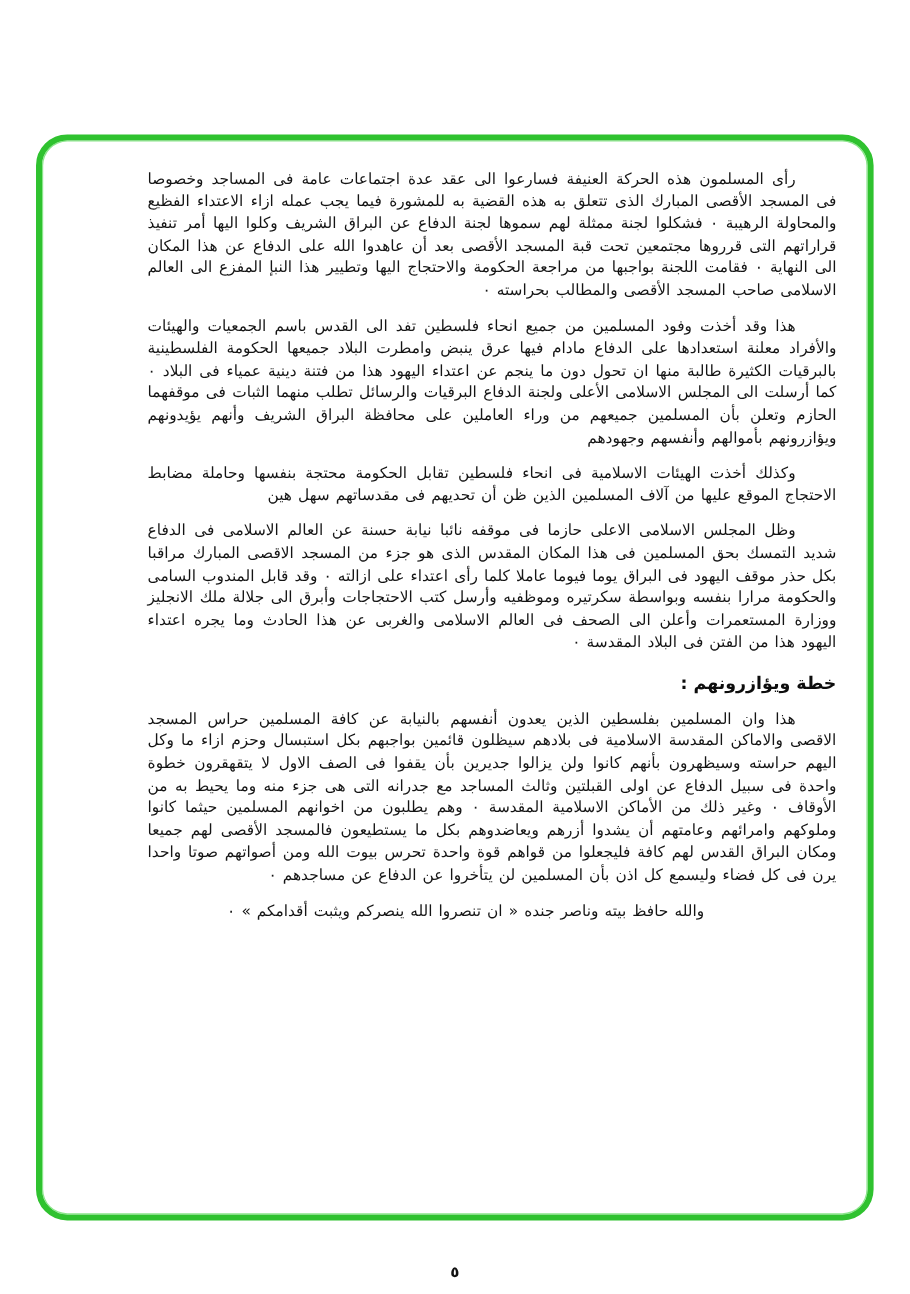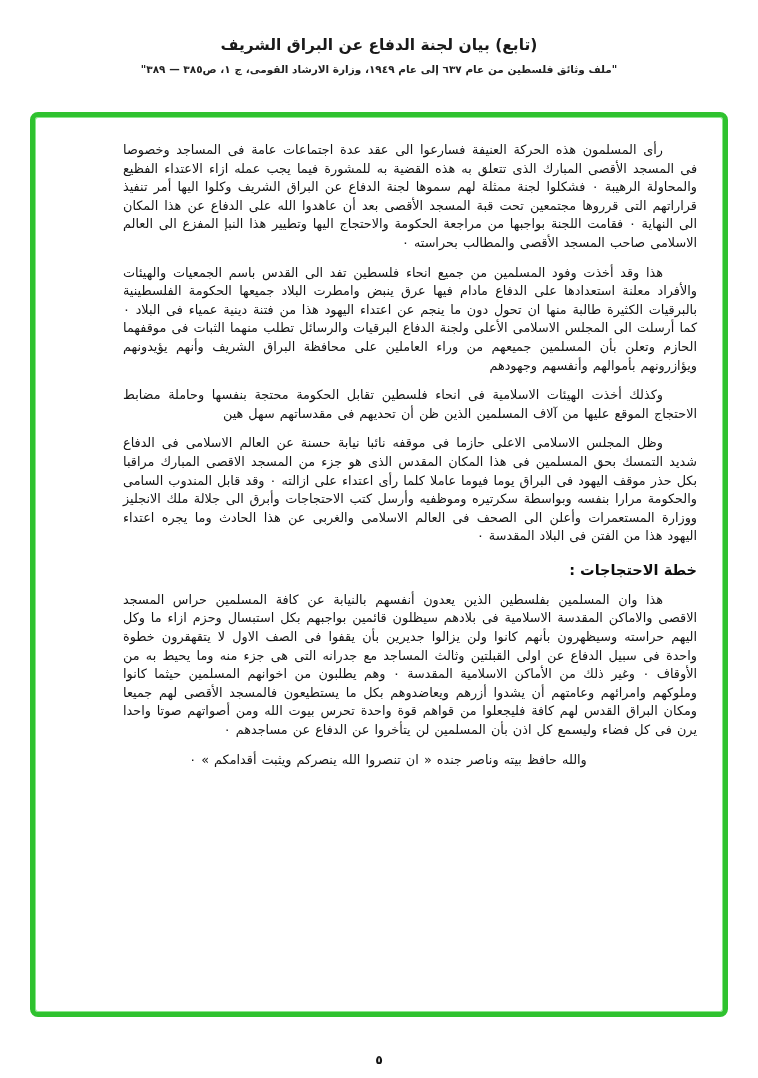--- a/index.html
+++ b/index.html
@@ -36,21 +36,21 @@
     color: #222222;
   }
   .content-box {
     position: absolute;
     left: 30px;
     top: 112px;
     width: 698px;
     height: 905px;
     box-sizing: border-box;
     border: 5px solid var(--accent, #2fc22f);
-    border-radius: 8px;
+    border-radius: 26px;
     box-shadow: inset 0 0 0 1px #8ae68a;
     padding: 24px 26px 18px 88px;
     direction: rtl;
   }
   .para {
     margin: 0 0 11px 0;
     font-size: 12.8px;
     line-height: 18.6px;
     color: #141414;
     text-align: justify;
@@ -78,32 +78,28 @@
     font-size: 12.5px;
     font-weight: bold;
     color: #111111;
   }
 </style>
 </head>
 <body>
 
 <div class="page">
 
-  <div class="header">
-    <div class="title">(تابع) بيان لجنة الدفاع عن البراق الشريف</div>
-    <div class="source">"ملف وثائق فلسطين من عام ٦٣٧ إلى عام ١٩٤٩، وزارة الارشاد القومى، ج ١، ص٣٨٥ — ٣٨٩"</div>
-  </div>
 
   <div class="content-box">
     <p class="para">رأى المسلمون هذه الحركة العنيفة فسارعوا الى عقد عدة اجتماعات عامة فى المساجد وخصوصا فى المسجد الأقصى المبارك الذى تتعلق به هذه القضية به للمشورة فيما يجب عمله ازاء الاعتداء الفظيع والمحاولة الرهيبة ٠ فشكلوا لجنة ممثلة لهم سموها لجنة الدفاع عن البراق الشريف وكلوا اليها أمر تنفيذ قراراتهم التى قرروها مجتمعين تحت قبة المسجد الأقصى بعد أن عاهدوا الله على الدفاع عن هذا المكان الى النهاية ٠ فقامت اللجنة بواجبها من مراجعة الحكومة والاحتجاج اليها وتطيير هذا النبإ المفزع الى العالم الاسلامى صاحب المسجد الأقصى والمطالب بحراسته ٠</p>
     <p class="para">هذا وقد أخذت وفود المسلمين من جميع انحاء فلسطين تفد الى القدس باسم الجمعيات والهيئات والأفراد معلنة استعدادها على الدفاع مادام فيها عرق ينبض وامطرت البلاد جميعها الحكومة الفلسطينية بالبرقيات الكثيرة طالبة منها ان تحول دون ما ينجم عن اعتداء اليهود هذا من فتنة دينية عمياء فى البلاد ٠ كما أرسلت الى المجلس الاسلامى الأعلى ولجنة الدفاع البرقيات والرسائل تطلب منهما الثبات فى موقفهما الحازم وتعلن بأن المسلمين جميعهم من وراء العاملين على محافظة البراق الشريف وأنهم يؤيدونهم ويؤازرونهم بأموالهم وأنفسهم وجهودهم</p>
     <p class="para">وكذلك أخذت الهيئات الاسلامية فى انحاء فلسطين تقابل الحكومة محتجة بنفسها وحاملة مضابط الاحتجاج الموقع عليها من آلاف المسلمين الذين ظن أن تحديهم فى مقدساتهم سهل هين</p>
     <p class="para">وظل المجلس الاسلامى الاعلى حازما فى موقفه نائبا نيابة حسنة عن العالم الاسلامى فى الدفاع شديد التمسك بحق المسلمين فى هذا المكان المقدس الذى هو جزء من المسجد الاقصى المبارك مراقبا بكل حذر موقف اليهود فى البراق يوما فيوما عاملا كلما رأى اعتداء على ازالته ٠ وقد قابل المندوب السامى والحكومة مرارا بنفسه وبواسطة سكرتيره وموظفيه وأرسل كتب الاحتجاجات وأبرق الى جلالة ملك الانجليز ووزارة المستعمرات وأعلن الى الصحف فى العالم الاسلامى والغربى عن هذا الحادث وما يجره اعتداء اليهود هذا من الفتن فى البلاد المقدسة ٠</p>
 
-    <h2 class="section-heading">خطة الاحتجاجات :</h2>
+    <h2 class="section-heading">خطة ويؤازرونهم :</h2>
 
     <p class="para">هذا وان المسلمين بفلسطين الذين يعدون أنفسهم بالنيابة عن كافة المسلمين حراس المسجد الاقصى والاماكن المقدسة الاسلامية فى بلادهم سيظلون قائمين بواجبهم بكل استبسال وحزم ازاء ما وكل اليهم حراسته وسيظهرون بأنهم كانوا ولن يزالوا جديرين بأن يقفوا فى الصف الاول لا يتقهقرون خطوة واحدة فى سبيل الدفاع عن اولى القبلتين وثالث المساجد مع جدرانه التى هى جزء منه وما يحيط به من الأوقاف ٠ وغير ذلك من الأماكن الاسلامية المقدسة ٠ وهم يطلبون من اخوانهم المسلمين حيثما كانوا وملوكهم وامرائهم وعامتهم أن يشدوا أزرهم ويعاضدوهم بكل ما يستطيعون فالمسجد الأقصى لهم جميعا ومكان البراق القدس لهم كافة فليجعلوا من قواهم قوة واحدة تحرس بيوت الله ومن أصواتهم صوتا واحدا يرن فى كل فضاء وليسمع كل اذن بأن المسلمين لن يتأخروا عن الدفاع عن مساجدهم ٠</p>
 
     <p class="para closing">والله حافظ بيته وناصر جنده « ان تنصروا الله ينصركم ويثبت أقدامكم » ٠</p>
   </div>
 
   <div class="page-number">٥</div>
 
 </div>
 

